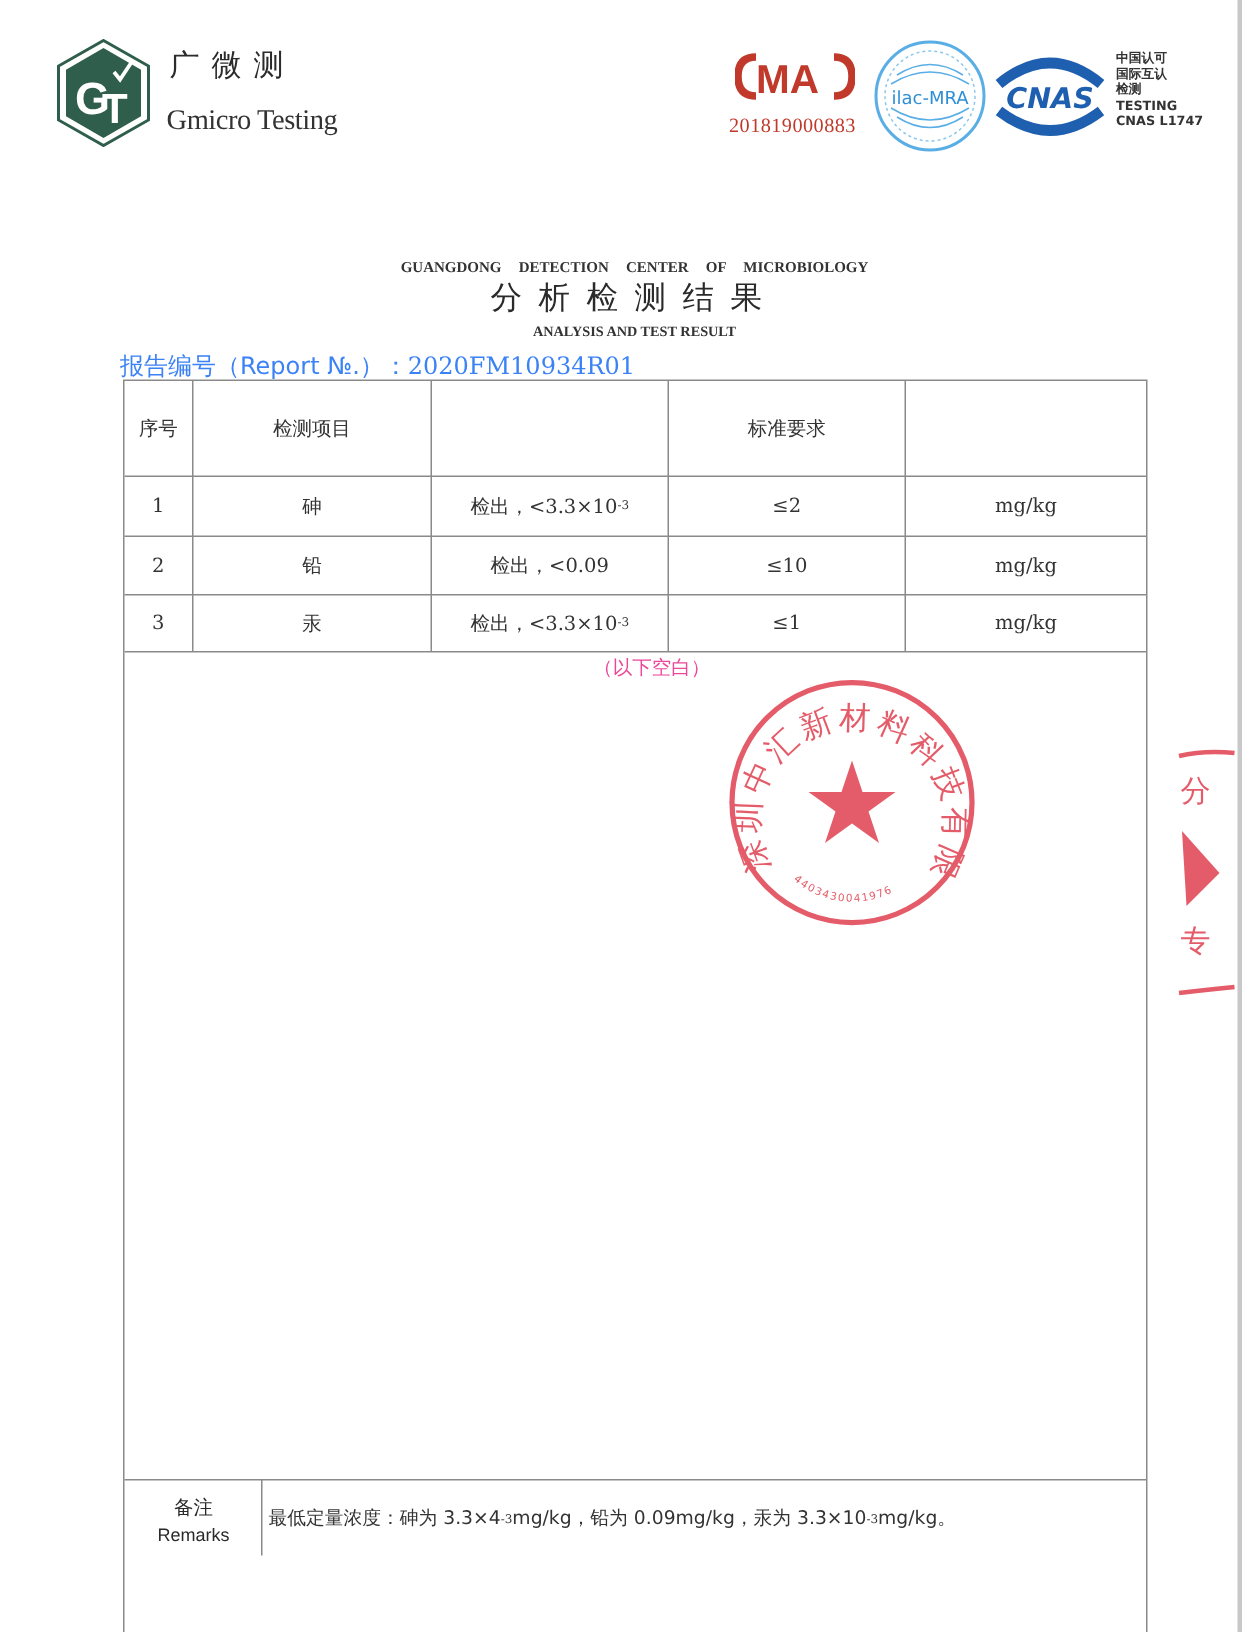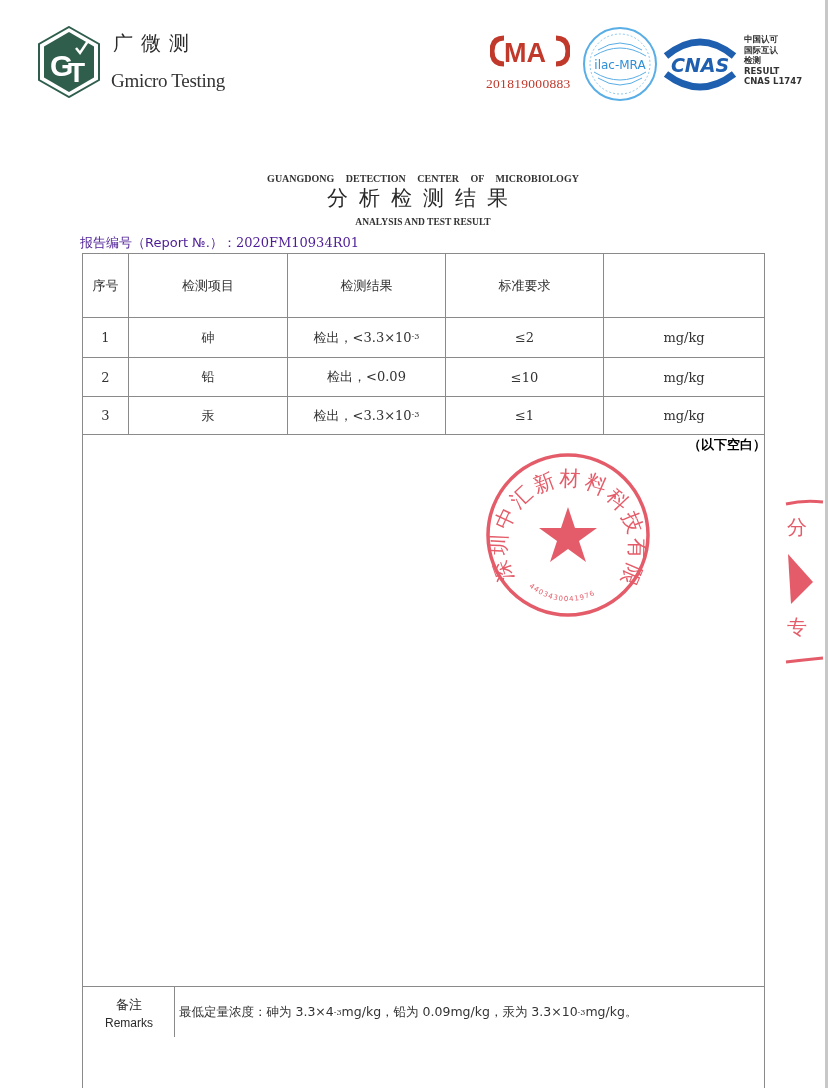--- a/index.html
+++ b/index.html
@@ -24,31 +24,31 @@
   .ilac { position: absolute; left: 582px; top: 26px; width: 76px; height: 76px; }
   .cnas { position: absolute; left: 660px; top: 34px; width: 80px; height: 60px; }
   .cnas-text { position: absolute; left: 744px; top: 34px; font-family: "DejaVu Sans", sans-serif; font-size: 8.5px; line-height: 10.5px; color: #333; font-weight: bold; }
 
   
   .t1 { position: absolute; left: 0; width: 828px; top: 130px; text-align: center; font-family: "DejaVu Sans", sans-serif; font-size: 22px; letter-spacing: 2px; color: #2a2a2a; }
   .t2 { position: absolute; left: 0; width: 846px; top: 173px; text-align: center; font-family: "Liberation Serif", serif; font-weight: bold; font-size: 10px; word-spacing: 9px; color: #333; }
   .t3 { position: absolute; left: 0; width: 846px; top: 184px; text-align: center; font-family: "DejaVu Sans", sans-serif; font-size: 21px; letter-spacing: 11px; color: #2a2a2a; }
   .t4 { position: absolute; left: 0; width: 846px; top: 217px; text-align: center; font-family: "Liberation Serif", serif; font-weight: bold; font-size: 9.5px; color: #333; }
 
-  .report-no { position: absolute; left: 80px; top: 234px; font-size: 13px; color: #4c1d95; font-family: "DejaVu Serif", serif; }
+  .report-no { position: absolute; left: 80px; top: 234px; font-size: 16px; color: #3b82f6; font-family: "DejaVu Serif", serif; }
   .report-no .lbl { font-family: "DejaVu Sans", sans-serif; }
 
   
   .grid { position: absolute; left: 82px; top: 253px; width: 683px; height: 1007px; border: 1.5px solid #8a8a8a; box-sizing: border-box; }
   .hline { position: absolute; left: 0; right: 0; height: 0; border-top: 1.5px solid #8a8a8a; }
   .vline { position: absolute; width: 0; border-left: 1.5px solid #8a8a8a; }
   .cell { position: absolute; display: flex; align-items: center; justify-content: center; font-size: 13px; color: #333; }
   .cell.cn { font-family: "DejaVu Sans", sans-serif; font-size: 13px; }
   .cell sup { font-size: 8px; position: relative; top: -1px; }
-  .blank-note { position: absolute; top: 182px; left: 0; width: 683px; text-align: right; font-family: "DejaVu Sans", sans-serif; font-size: 13px; color: #000000; padding-left: 20px; box-sizing: border-box; font-weight: bold; }
+  .blank-note { position: absolute; top: 182px; left: 0; width: 683px; text-align: center; font-family: "DejaVu Sans", sans-serif; font-size: 13px; color: #ec4899; padding-left: 20px; box-sizing: border-box; }
   .remarks-label { position: absolute; left: 0; top: 733px; width: 92px; height: 50px; text-align: center; }
   .remarks-label .cn { font-family: "DejaVu Sans", sans-serif; font-size: 13px; margin-top: 9px; text-align: center; }
   .remarks-label .en { font-family: Liberation Sans, sans-serif; font-size: 12px; margin-top: 2px; }
   .remarks-text { position: absolute; left: 96px; top: 733px; height: 50px; display: flex; align-items: center; font-size: 12.5px; color: #333; white-space: nowrap; }
   .remarks-text .cnf { font-family: "DejaVu Sans", sans-serif; }
   .remarks-text sup { font-size: 8px; }
 
   
   .stamp { position: absolute; left: 484px; top: 452px; width: 168px; height: 166px; opacity: 0.85; }
   .side-stamp { position: absolute; left: 783px; top: 494px; width: 45px; height: 176px; opacity: 0.85; }
@@ -91,21 +91,21 @@
 
   <svg class="cnas" viewBox="0 0 80 60">
     <path d="M6 22 Q40 -6 74 22" stroke="#1f5fb0" stroke-width="7" fill="none"></path>
     <path d="M6 40 Q40 66 74 40" stroke="#1f5fb0" stroke-width="7" fill="none"></path>
     <text x="40" y="38" text-anchor="middle" font-family="DejaVu Sans, sans-serif" font-weight="bold" font-style="italic" font-size="19" fill="#1f5fb0">CNAS</text>
   </svg>
   <div class="cnas-text">
     <div>中国认可</div>
     <div>国际互认</div>
     <div>检测</div>
-    <div>RESULT</div>
+    <div>TESTING</div>
     <div>CNAS L1747</div>
   </div>
 
   <div class="t2">GUANGDONG DETECTION CENTER OF MICROBIOLOGY</div>
   <div class="t3">分析检测结果</div>
   <div class="t4">ANALYSIS AND TEST RESULT</div>
 
   <div class="report-no">
     <span class="lbl">报告编号（Report №.）：</span><span>2020FM10934R01</span>
   </div>
@@ -119,21 +119,20 @@
     <div class="hline" style="top:732px"></div>
 
     <div class="vline" style="left:45px; top:0; height:180px"></div>
     <div class="vline" style="left:204px; top:0; height:180px"></div>
     <div class="vline" style="left:362px; top:0; height:180px"></div>
     <div class="vline" style="left:520px; top:0; height:180px"></div>
     <div class="vline" style="left:91px; top:732px; height:51px"></div>
 
     <div class="cell cn" style="left:0;top:0;width:45px;height:63px">序号</div>
     <div class="cell cn" style="left:46px;top:0;width:158px;height:63px">检测项目</div>
-    <div class="cell cn" style="left:205px;top:0;width:157px;height:63px">检测结果</div>
     <div class="cell cn" style="left:363px;top:0;width:157px;height:63px">标准要求</div>
 
     <div class="cell" style="left:0;top:64px;width:45px;height:39px">1</div>
     <div class="cell cn" style="left:46px;top:64px;width:158px;height:39px">砷</div>
     <div class="cell" style="left:205px;top:64px;width:157px;height:39px">
         <span>检出，&lt;3.3×10</span>
         <sup>-3</sup>
       </div>
     <div class="cell" style="left:363px;top:64px;width:157px;height:39px">≤2</div>
     <div class="cell" style="left:521px;top:64px;width:160px;height:39px">mg/kg</div>

